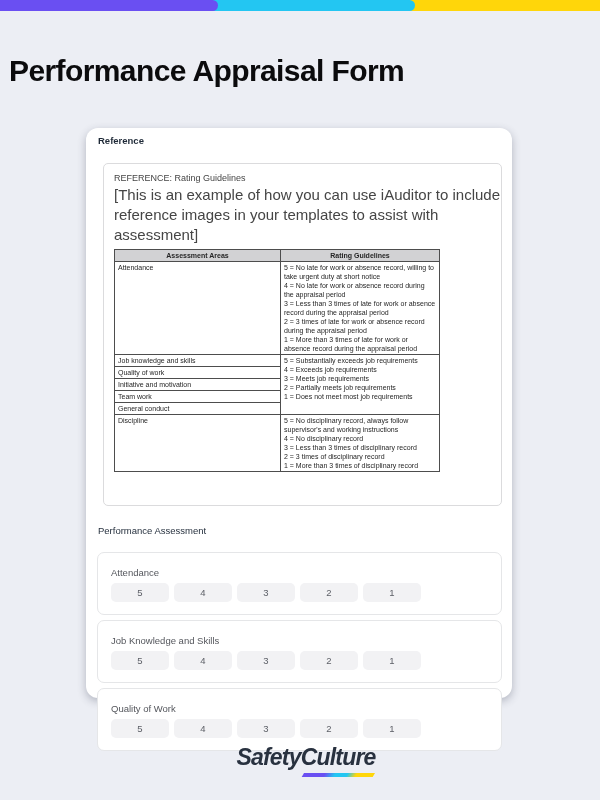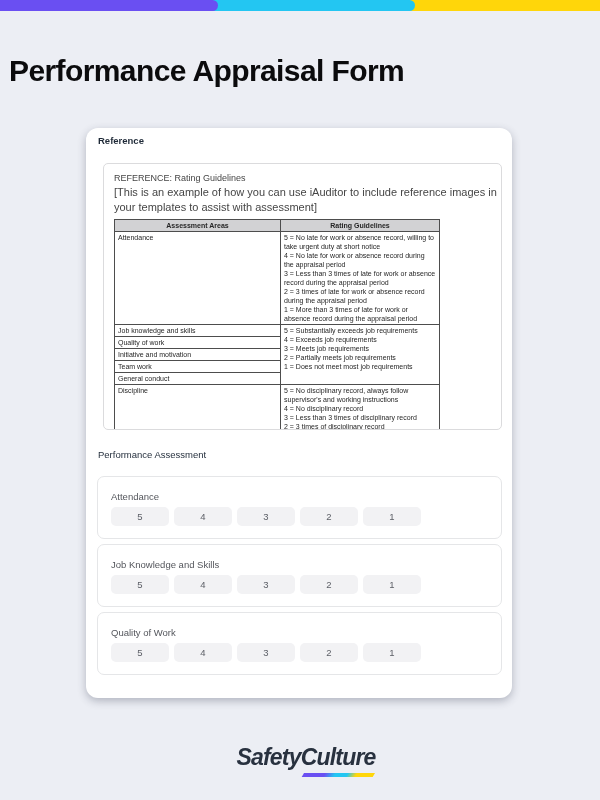--- a/index.html
+++ b/index.html
@@ -36,28 +36,28 @@
     padding: 7px 10px 0 10px;
   }
   .section-label {
     margin-left: 2px;
     font-size: 9.5px; font-weight: bold; color: #1f2a38;
   }
 
   
   .ref-box {
     margin: 17px 0 0 7px;
-    width: 399px; height: 267px;
+    width: 399px; height: 343px;
     border: 1px solid #dbdbdd;
     border-radius: 5px;
     padding: 8px 10px;
     overflow: hidden;
   }
   .ref-heading { font-size: 9px; color: #454545; line-height: 13px; }
-  .ref-desc    { font-size: 11px; color: #454545; line-height: 15px; width: 390px; }
+  .ref-desc    { font-size: 15px; color: #454545; line-height: 20px; width: 390px; }
 
   
   .ref-table {
     margin-top: 4px;
     border-collapse: collapse;
     width: 326px;
     font-size: 7px; line-height: 9px;
     color: #262626;
   }
   .ref-table th, .ref-table td {

